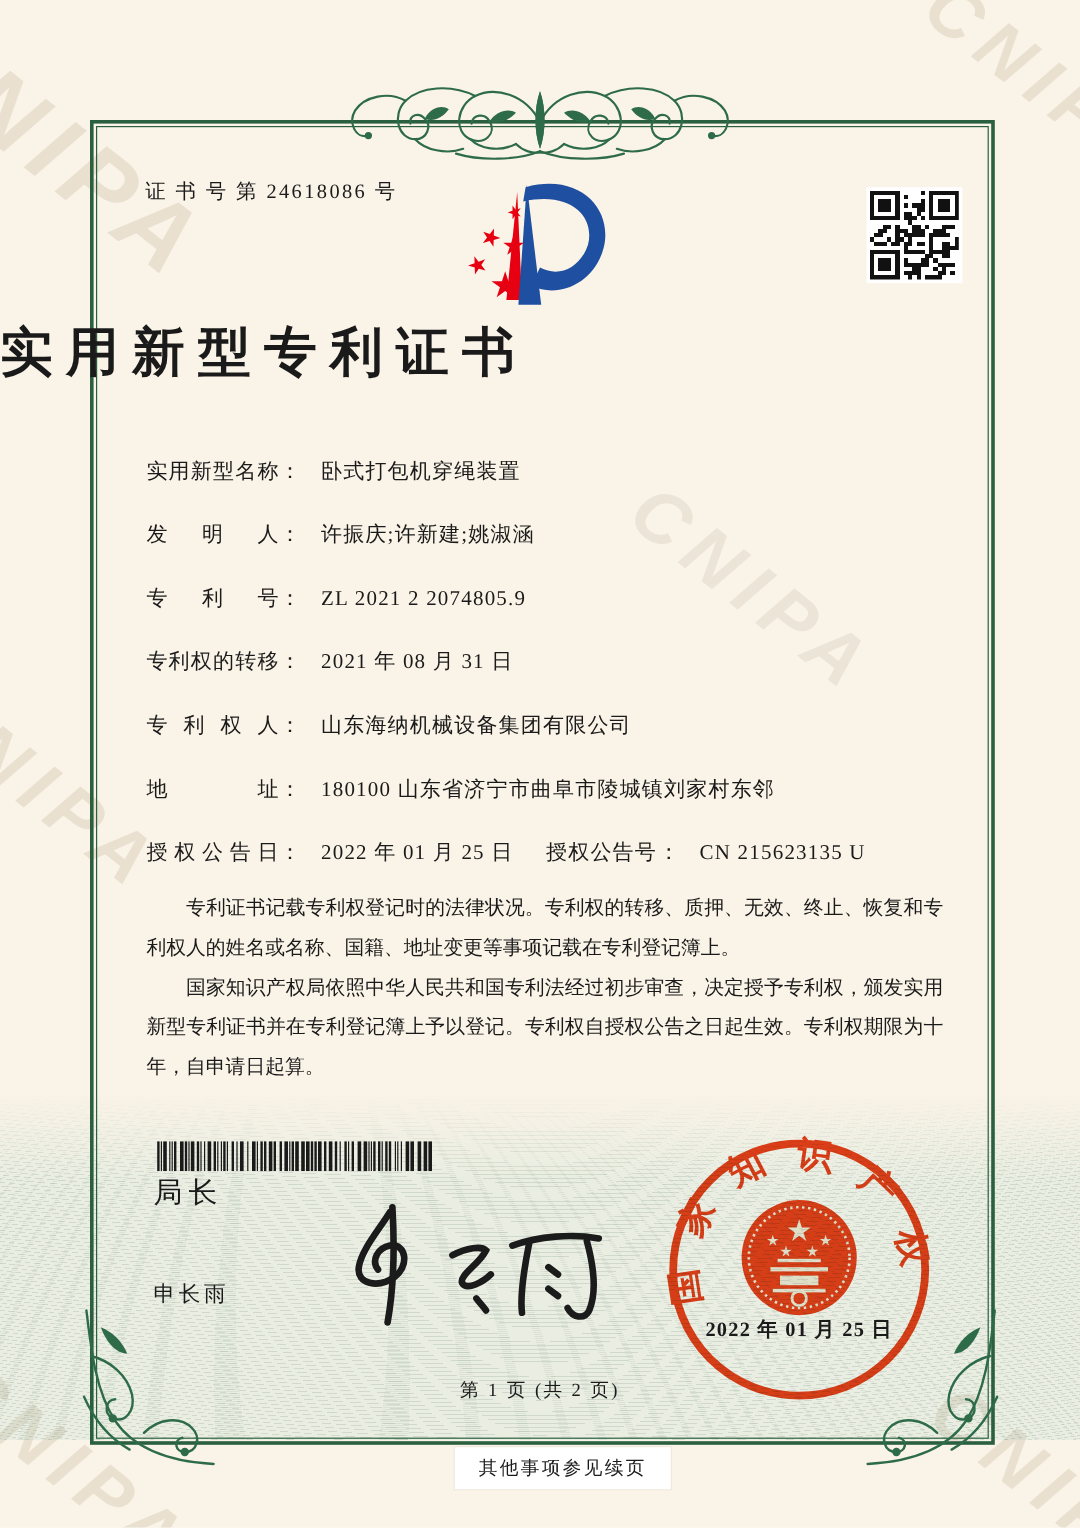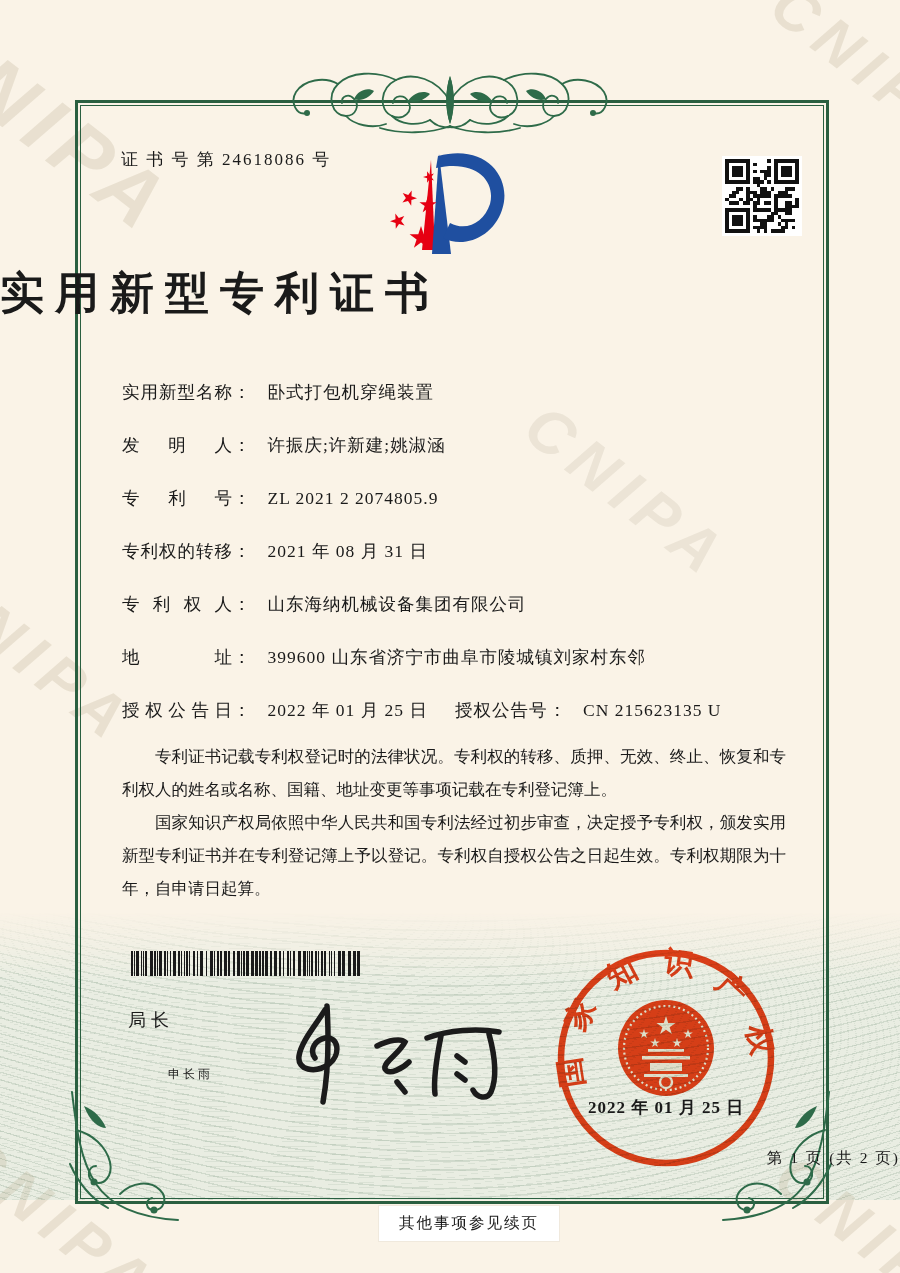--- a/index.html
+++ b/index.html
@@ -58,29 +58,29 @@
   .fvalue{margin-left:17px;letter-spacing:1px;}
   .r0{top:380px;} .r1{top:433px;} .r2{top:486px;} .r3{top:539px;} .r4{top:592px;} .r5{top:645px;} .r6{top:698px;}
   .g2{position:absolute;left:333px;top:0;}
   .g2 .flabel2{letter-spacing:1px;text-align:right;}
   .paras{
     position:absolute;left:122px;top:740px;width:664px;z-index:4;
     font-size:16.5px;line-height:33px;text-align:justify;
   }
   .paras p{margin:0;text-indent:2em;}
   .barcode{position:absolute;left:130px;top:951px;z-index:4;}
-  .officer-title{position:absolute;left:128px;top:1008px;font-size:18px;letter-spacing:5px;z-index:4;}
-  .officer-name{position:absolute;left:128px;top:1066px;font-size:12px;letter-spacing:3px;z-index:4;margin-left:40px;}
+  .officer-title{position:absolute;left:128px;top:978px;font-size:24px;letter-spacing:5px;z-index:4;}
+  .officer-name{position:absolute;left:128px;top:1066px;font-size:18px;letter-spacing:3px;z-index:4;}
   .sig{position:absolute;left:277px;top:998px;z-index:5;}
   .seal{position:absolute;left:552px;top:944px;width:228px;height:228px;z-index:4;mix-blend-mode:multiply;opacity:.95;}
   .seal-date{
     position:absolute;left:552px;top:1096px;width:228px;text-align:center;z-index:5;
     font-size:17px;letter-spacing:1px;font-weight:bold;
   }
-  .page-no{position:absolute;left:0;top:1148px;width:900px;text-align:right;font-size:15.5px;z-index:4;letter-spacing:2px;}
+  .page-no{position:absolute;left:0;top:1148px;width:900px;text-align:center;font-size:15.5px;z-index:4;letter-spacing:2px;}
   .note-box{
     position:absolute;left:50%;top:1206px;transform:translateX(-50%);z-index:4;
     background:#ffffff;padding:7px 20px;font-size:15.5px;letter-spacing:2px;
     box-shadow:0 0 0 1px rgba(0,0,0,0.04);
     margin-left:19px;
   }
   svg text{font-family:"Liberation Serif","DejaVu Serif",serif;}
 </style>
 </head>
 <body>
@@ -388,21 +388,21 @@
 <div class="frow r2">
   <span class="flabel">专利号</span><span class="fcolon">：</span><span class="fvalue">ZL 2021 2 2074805.9</span>
 </div>
 <div class="frow r3">
   <span class="flabel">专利权的转移</span><span class="fcolon">：</span><span class="fvalue">2021 年 08 月 31 日</span>
 </div>
 <div class="frow r4">
   <span class="flabel">专利权人</span><span class="fcolon">：</span><span class="fvalue">山东海纳机械设备集团有限公司</span>
 </div>
 <div class="frow r5">
-  <span class="flabel">地址</span><span class="fcolon">：</span><span class="fvalue">399600 山东省济宁市曲阜市陵城镇刘家村东邻</span>
+  <span class="flabel">地址</span><span class="fcolon">：</span><span class="fvalue">180100 山东省济宁市曲阜市陵城镇刘家村东邻</span>
 </div>
 <div class="frow r6">
   <span class="flabel">授权公告日</span><span class="fcolon">：</span><span class="fvalue">2022 年 01 月 25 日</span>
   <span class="g2">
     <span class="flabel2">授权公告号</span><span class="fcolon">：</span><span class="fvalue">CN 215623135 U</span>
   </span>
 </div>
 
 <div class="paras">
   <p>专利证书记载专利权登记时的法律状况。专利权的转移、质押、无效、终止、恢复和专利权人的姓名或名称、国籍、地址变更等事项记载在专利登记簿上。</p>

